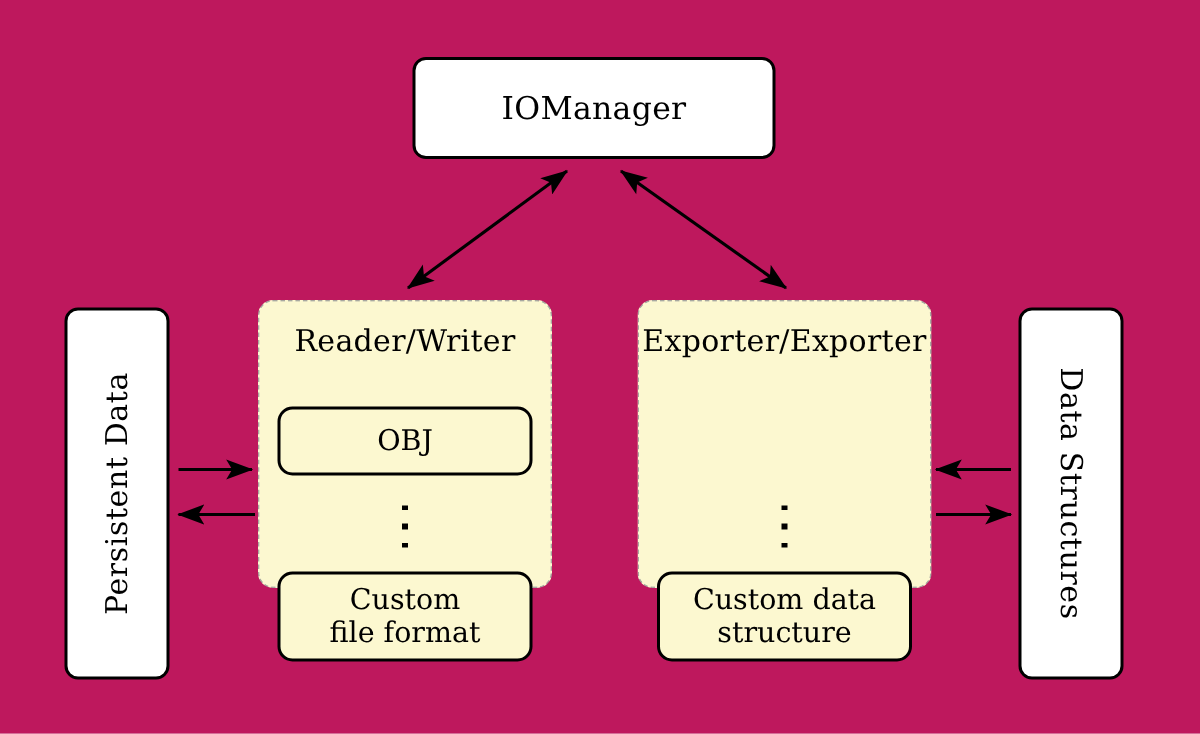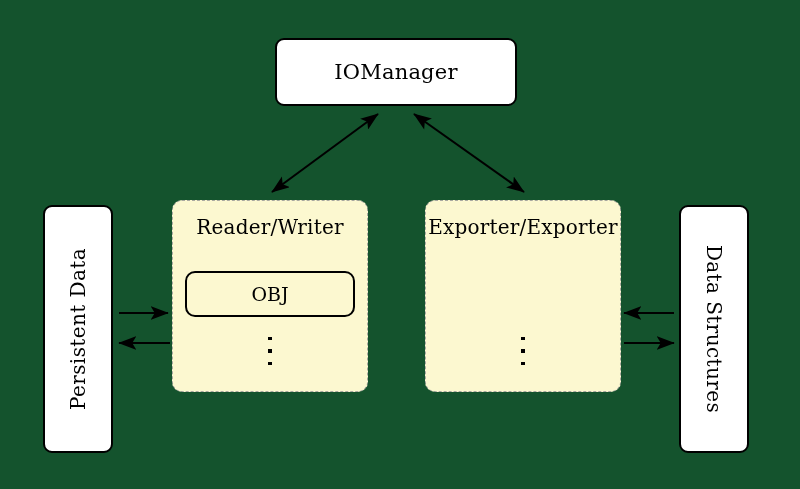--- a/index.html
+++ b/index.html
@@ -13,21 +13,21 @@
     height: 489px;
     font-family: "DejaVu Serif", "Liberation Serif", serif;
     color: #000000;
     overflow: hidden;
   }
 
   #diagram {
     position: relative;
     width: 800px;
     height: 489px;
-    background: #14532d;
+    background: #be185d;
   }
 
   
   #arrow-layer {
     position: absolute;
     left: 0;
     top: 0;
     width: 800px;
     height: 489px;
   }
@@ -187,27 +187,33 @@
     <div class="item-box first">
       <span>OBJ</span>
     </div>
 
     <div class="vdots">
       <i></i>
         <i></i>
         <i></i>
     </div>
 
+    <div class="item-box last">
+      <span>Custom<br>file format</span>
+    </div>
   </div>
 
   <div class="group-panel importer">
     <div class="group-title">Exporter/Exporter</div>
 
 
     <div class="vdots">
       <i></i>
         <i></i>
         <i></i>
     </div>
 
+    <div class="item-box last">
+      <span>Custom data<br>structure</span>
+    </div>
   </div>
 
 </div>
 
 </body></html>

